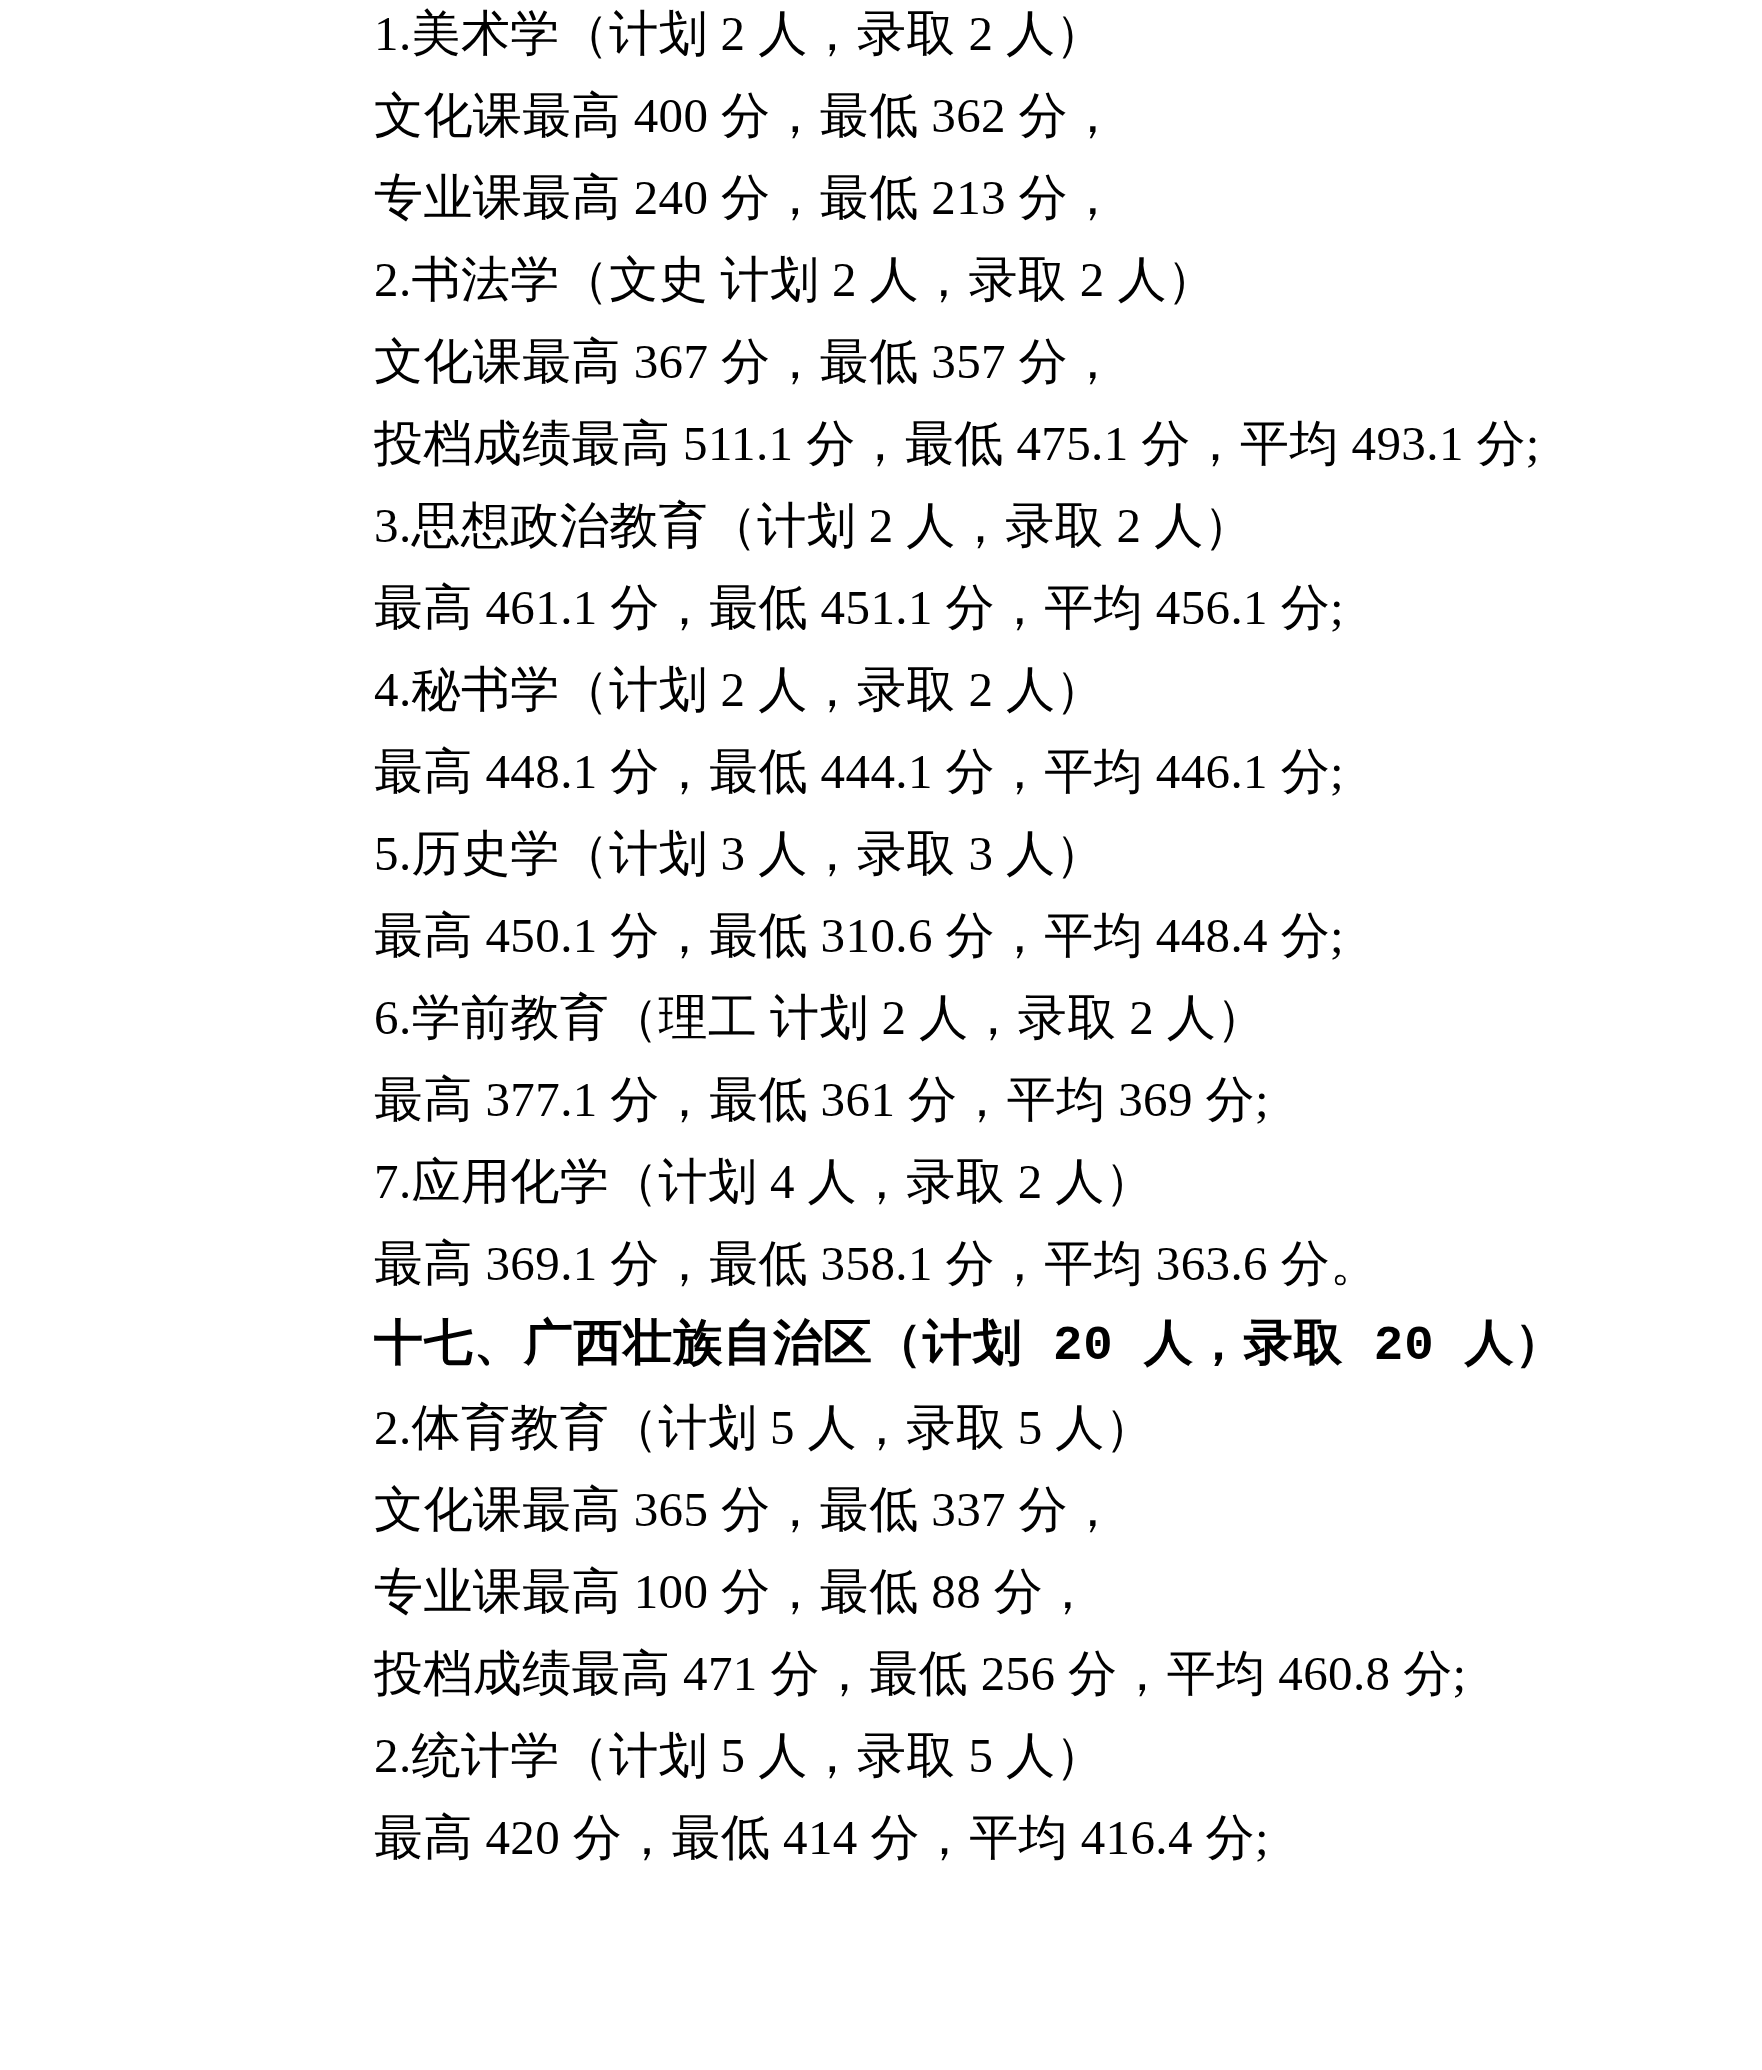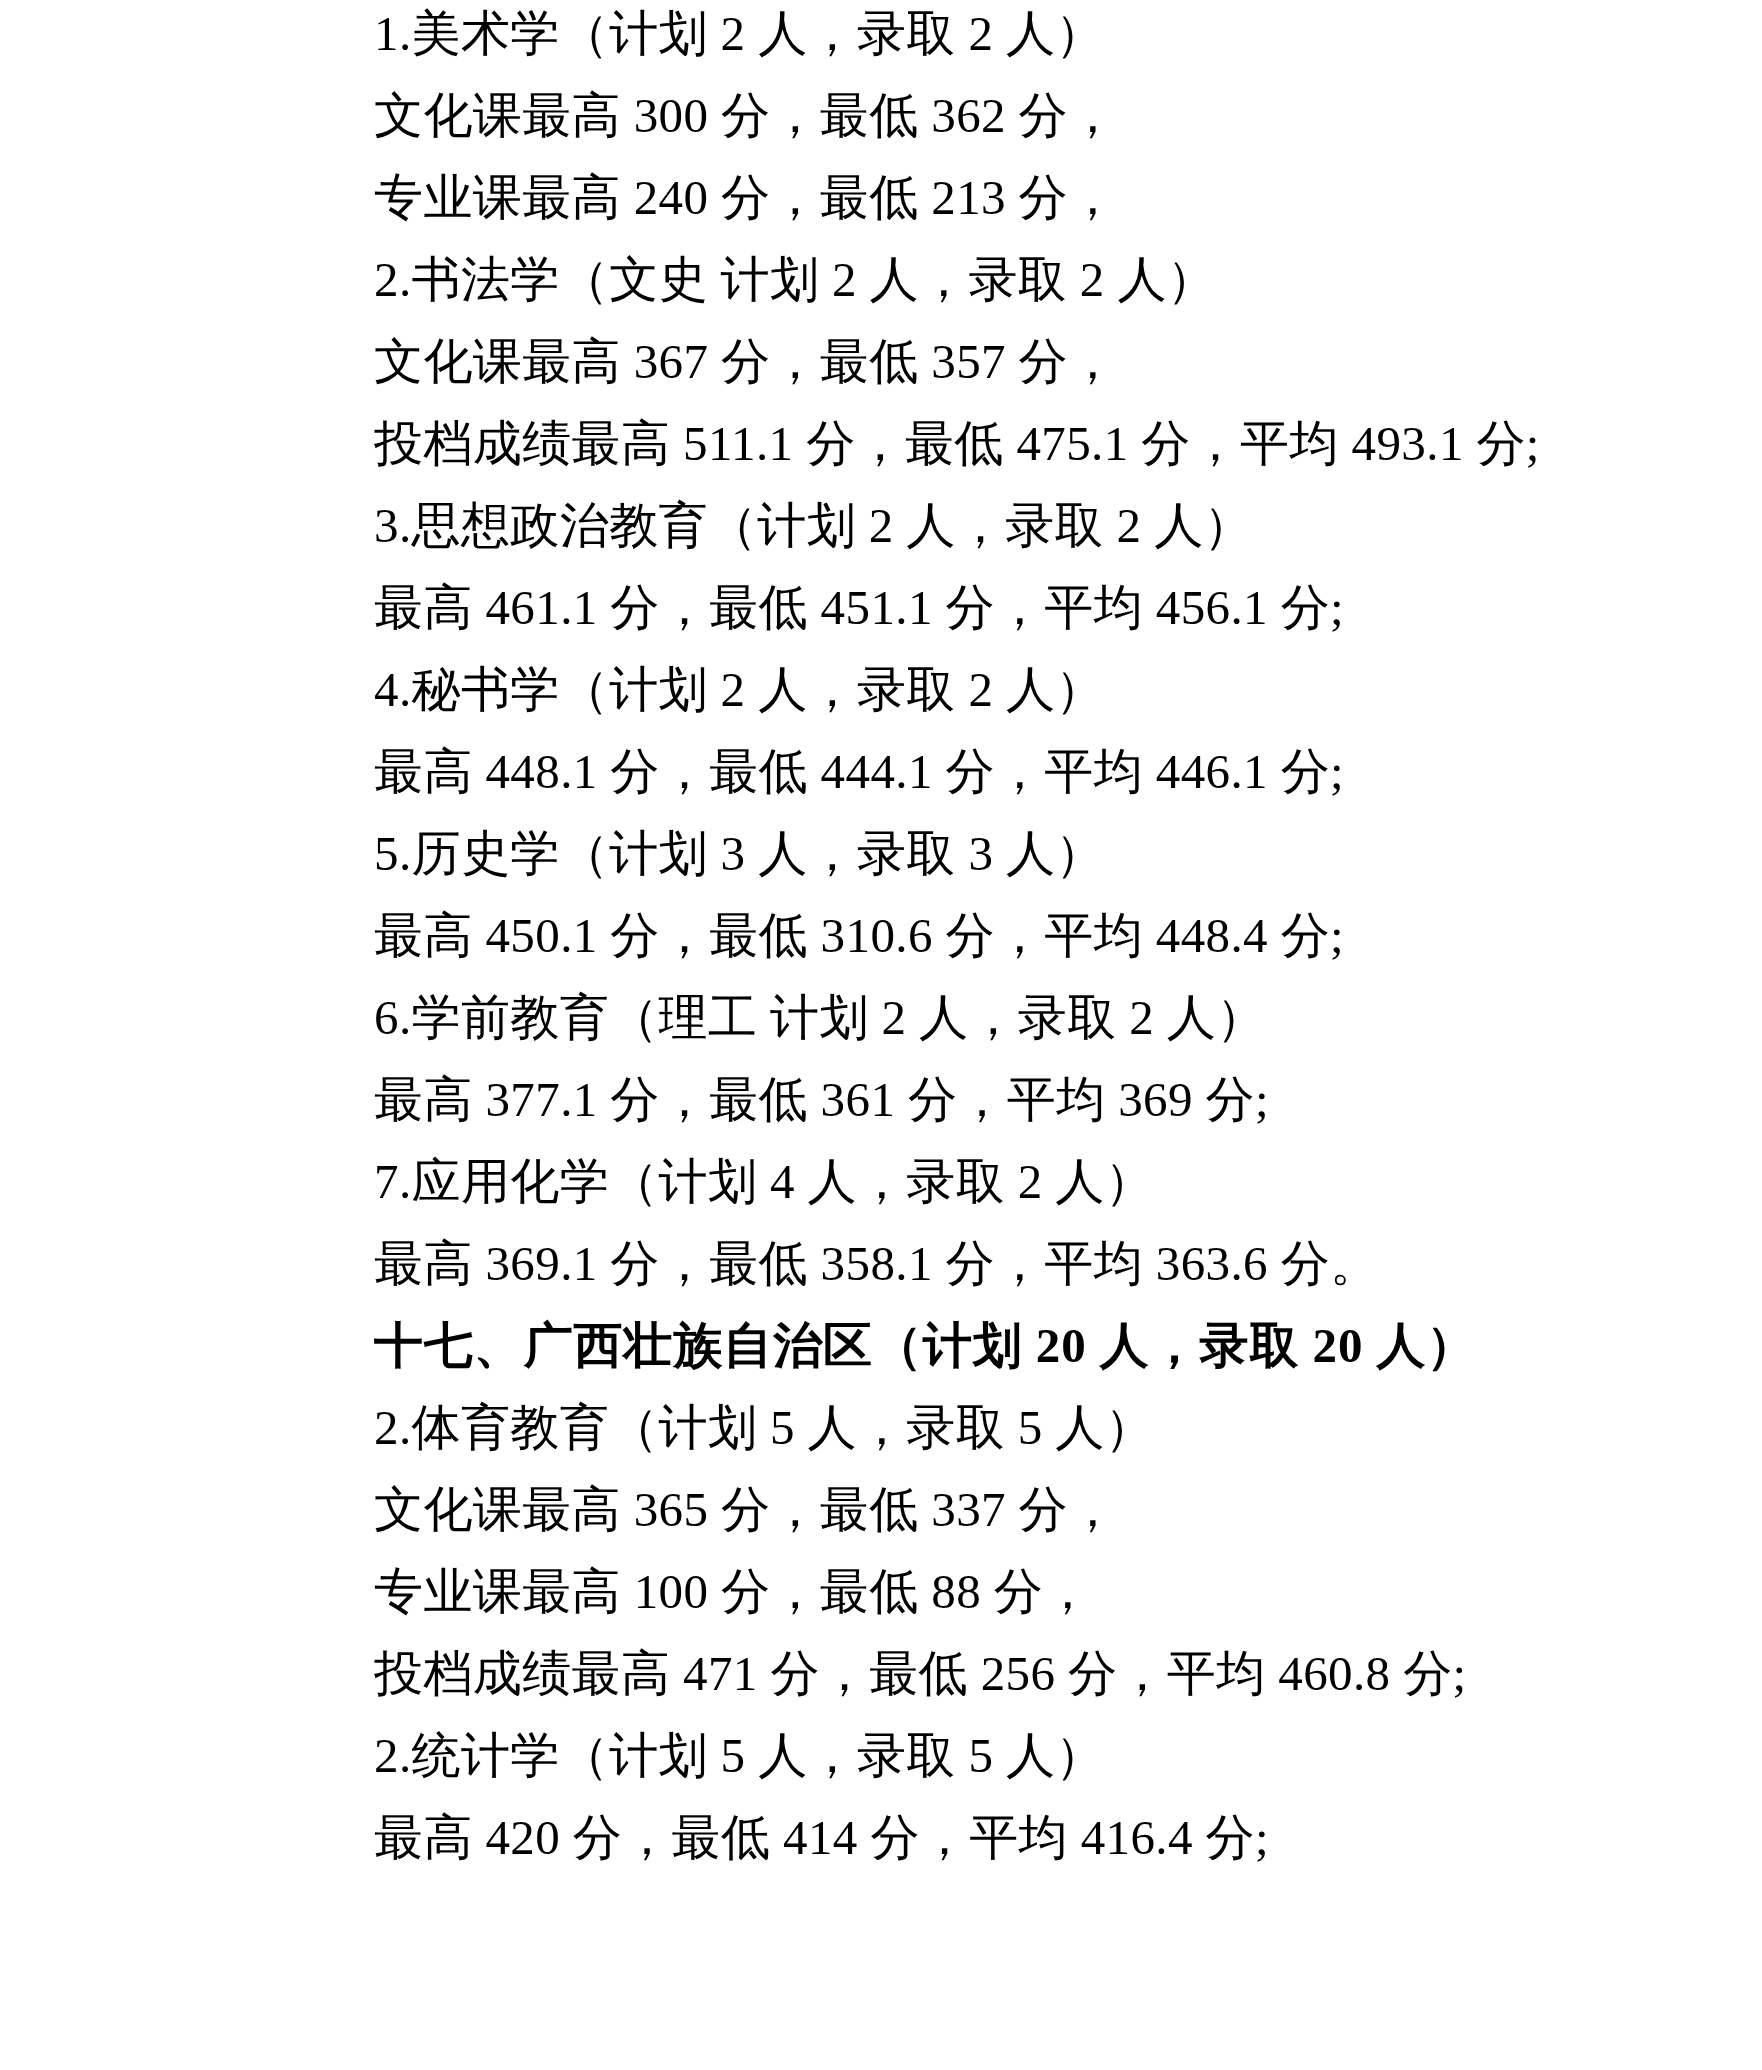--- a/index.html
+++ b/index.html
@@ -23,32 +23,32 @@
   .line {
     height: 82px;
     line-height: 82px;
     font-family: "Liberation Serif", serif;
     font-size: 49px;
     color: #000000;
     white-space: pre;
     letter-spacing: 0.4px;
   }
   .heading {
-    font-family: Liberation Serif, serif;
+    font-family: Liberation Mono, monospace;
     font-weight: 700;
     letter-spacing: 0.9px;
   }
 </style>
 </head>
 <body>
 
 <div class="page">
   <div class="content">
     <div class="line">1.美术学（计划 2 人，录取 2 人）</div>
-    <div class="line">文化课最高 300 分，最低 362 分，</div>
+    <div class="line">文化课最高 400 分，最低 362 分，</div>
     <div class="line">专业课最高 240 分，最低 213 分，</div>
     <div class="line">2.书法学（文史 计划 2 人，录取 2 人）</div>
     <div class="line">文化课最高 367 分，最低 357 分，</div>
     <div class="line">投档成绩最高 511.1 分，最低 475.1 分，平均 493.1 分;</div>
     <div class="line">3.思想政治教育（计划 2 人，录取 2 人）</div>
     <div class="line">最高 461.1 分，最低 451.1 分，平均 456.1 分;</div>
     <div class="line">4.秘书学（计划 2 人，录取 2 人）</div>
     <div class="line">最高 448.1 分，最低 444.1 分，平均 446.1 分;</div>
     <div class="line">5.历史学（计划 3 人，录取 3 人）</div>
     <div class="line">最高 450.1 分，最低 310.6 分，平均 448.4 分;</div>

